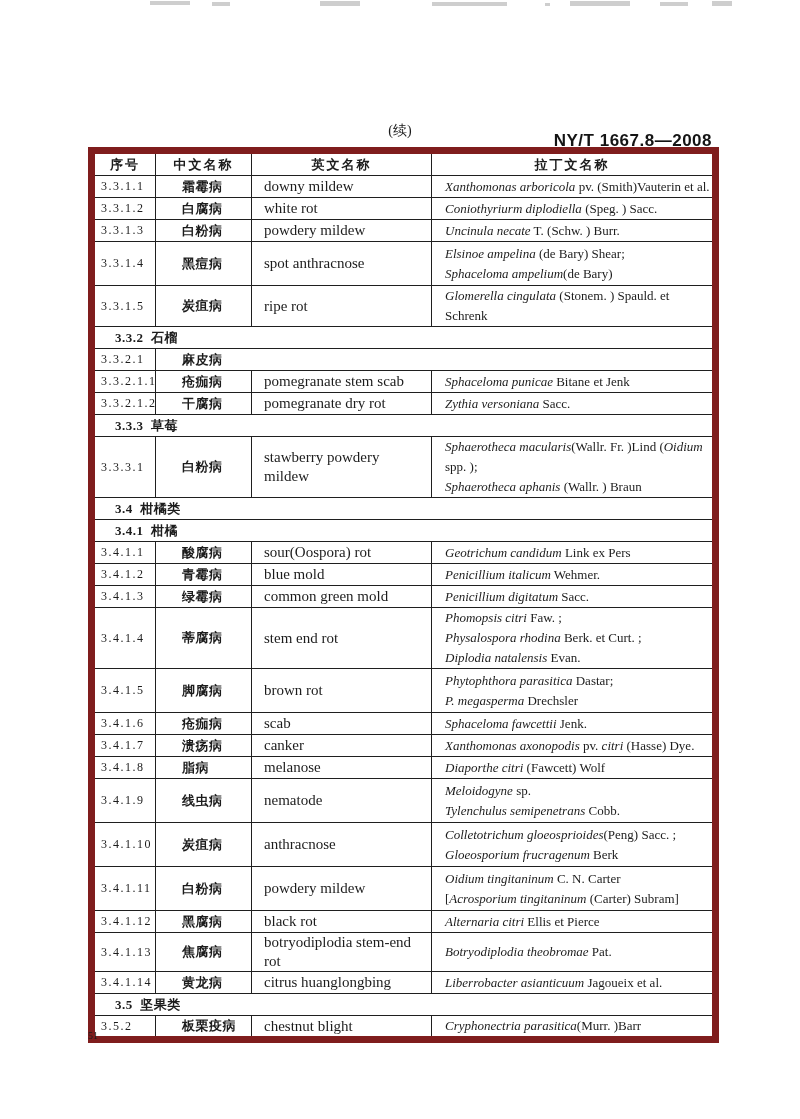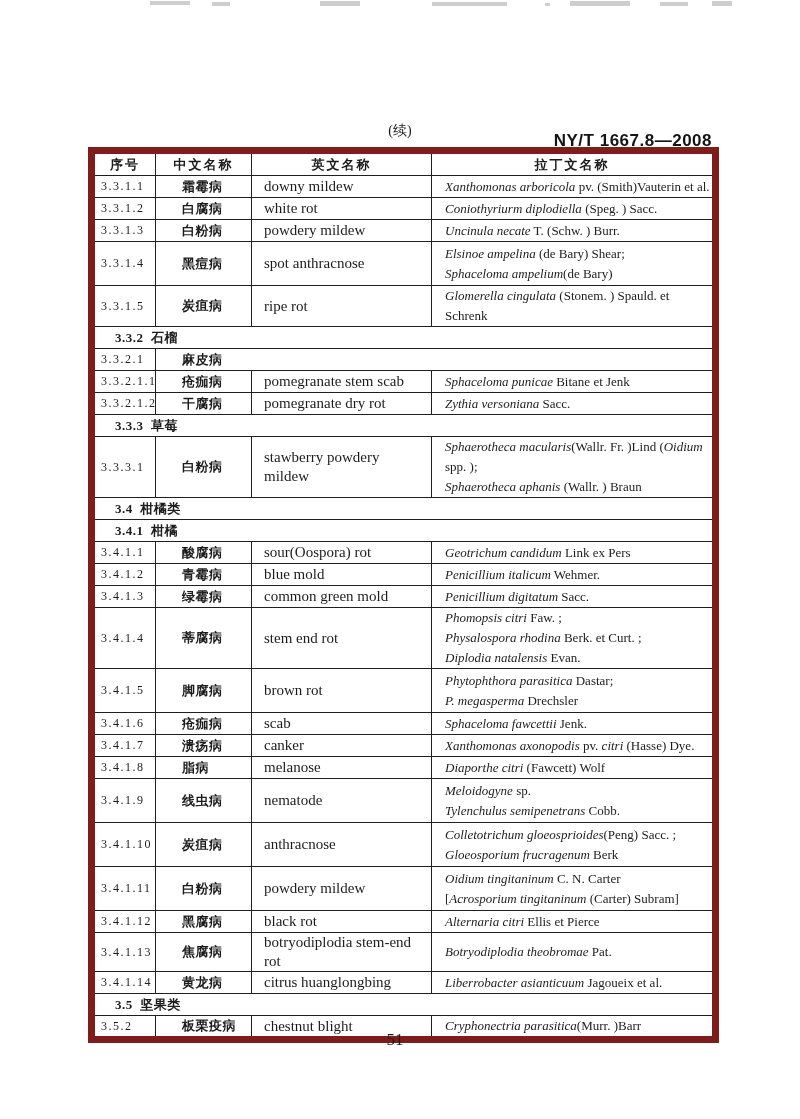--- a/index.html
+++ b/index.html
@@ -81,22 +81,22 @@
     font-size: 13px;
     font-weight: bold;
     padding-left: 20px;
     letter-spacing: .5px;
     white-space: pre-wrap;
   }
   .page-number {
     position: absolute;
     top: 1030px;
     left: 88px; width: 614px;
-    text-align: center;
-    font-size: 17px;
+    text-align: left;
+    font-size: 10px;
   }
 </style>
 </head>
 <body>
 
 <div class="artifact" style="left:150px;top:1px;width:40px;height:4px;"></div>
 <div class="artifact" style="left:212px;top:2px;width:18px;height:4px;"></div>
 <div class="artifact" style="left:320px;top:1px;width:40px;height:5px;"></div>
 <div class="artifact" style="left:432px;top:2px;width:75px;height:4px;"></div>
 <div class="artifact" style="left:545px;top:3px;width:5px;height:3px;"></div>

